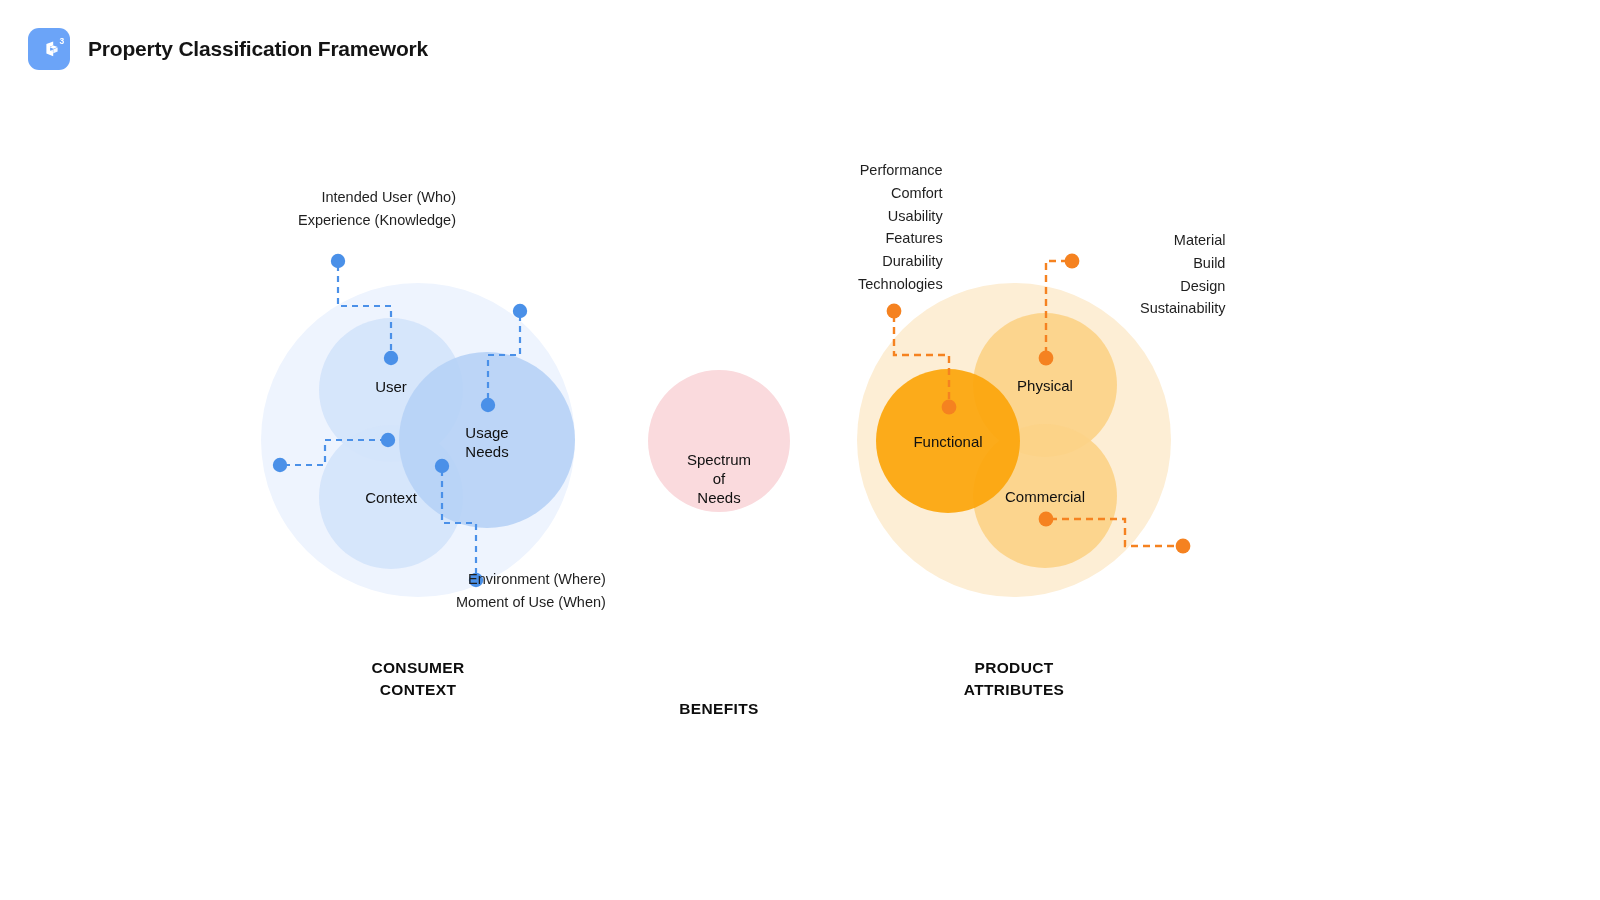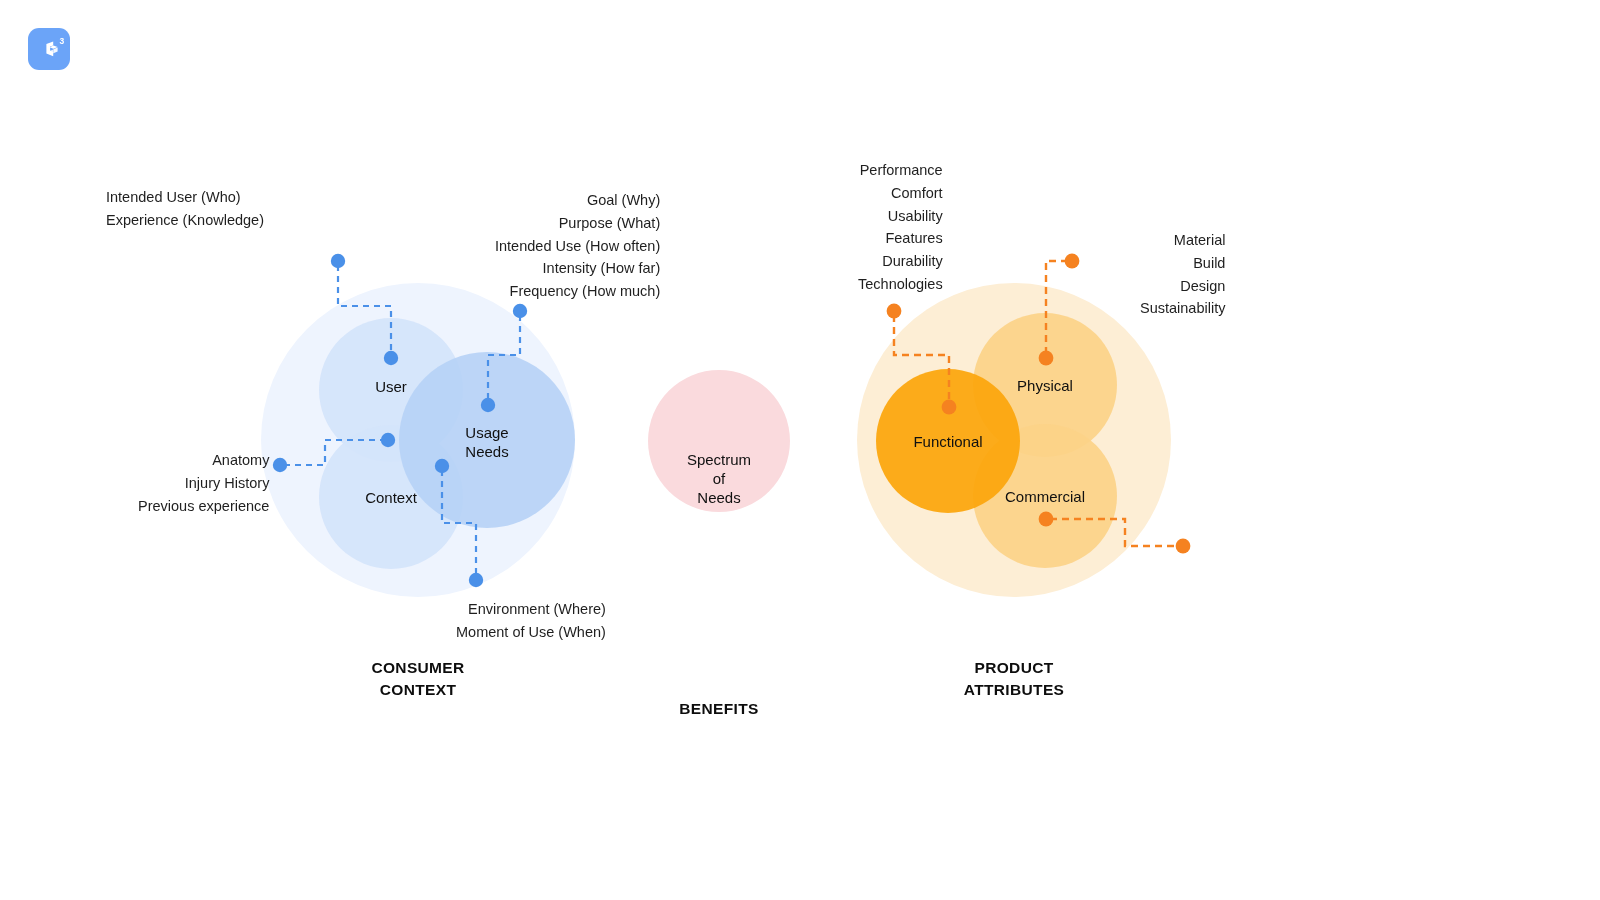--- a/index.html
+++ b/index.html
@@ -59,21 +59,21 @@
   }
 
   
   .attr-list {
     position: absolute;
     font-size: 14.5px;
     line-height: 22.8px;
     color: #1f1f1f;
     white-space: nowrap;
   }
-  .attr-list.right-align { text-align: left; }
+  .attr-list.right-align { text-align: right; }
   .attr-list.left-align  { text-align: right; }
 
   .circle-label {
     position: absolute;
     font-size: 15px;
     line-height: 19px;
     color: #101010;
     text-align: center;
     white-space: nowrap;
     transform: translate(-50%, -50%);
@@ -99,20 +99,21 @@
   <div id="logo-tile">
     <svg width="42" height="42" viewBox="0 0 42 42" aria-hidden="true">
       <path d="M25.2 13.4 L18.4 16.0 L18.4 25.4 L25.2 28.2 L25.2 24.0
                L22.1 22.8 L22.1 18.6 L25.2 17.5 Z" fill="#ffffff"></path>
       <path d="M25.4 17.6 L29.6 19.1 L25.4 20.8 L21.6 19.2 Z" fill="#ffffff"></path>
       <path d="M25.4 21.2 L29.6 19.6 L29.6 23.6 L25.4 25.2 Z" fill="#ffffff" opacity="0.92"></path>
       <path d="M21.5 22.9 L25.3 21.4 L25.3 25.4 L21.5 23.9 Z" fill="#ffffff" opacity="0.8"></path>
       <text x="31.6" y="15.8" font-family="Liberation Sans, sans-serif" font-size="8.5" font-weight="bold" fill="#ffffff">3</text>
     </svg>
   </div>
+  <div id="app-title">Property Classification Framework</div>
 </div>
 
 <div id="canvas">
 
   <svg id="svg-layer" viewBox="0 0 1600 900">
 
     <g>
       <circle cx="418" cy="440" r="157" fill="#eef4fe"></circle>
       <circle cx="391" cy="390" r="72" fill="#d4e4fb" opacity="0.93"></circle>
       <circle cx="391" cy="497" r="72" fill="#d4e4fb" opacity="0.93"></circle>
@@ -184,35 +185,23 @@
 
   <div class="circle-label" style="left:948px; top:441px;">Functional</div>
   <div class="circle-label" style="left:1045px; top:385px;">Physical</div>
   <div class="circle-label" style="left:1045px; top:496px;">Commercial</div>
 
   <div class="attr-list right-align" style="left:106px; top:186px; width:350px;">
     <div>Intended User (Who)</div>
     <div>Experience (Knowledge)</div>
   </div>
 
-  <div class="attr-list left-align" style="left:495px; top:189px;">
-    <div>Goal (Why)</div>
-    <div>Purpose (What)</div>
-    <div>Intended Use (How often)</div>
-    <div>Intensity (How far)</div>
-    <div>Frequency (How much)</div>
-  </div>
-
-  <div class="attr-list left-align" style="left:138px; top:449px;">
-    <div>Anatomy</div>
-    <div>Injury History</div>
-    <div>Previous experience</div>
-  </div>
-
-  <div class="attr-list left-align" style="left:456px; top:598px;">
+
+
+  <div class="attr-list left-align" style="left:456px; top:568px;">
     <div>Environment (Where)</div>
     <div>Moment of Use (When)</div>
   </div>
 
   <div class="attr-list left-align" style="left:858px; top:159px;">
     <div>Performance</div>
     <div>Comfort</div>
     <div>Usability</div>
     <div>Features</div>
     <div>Durability</div>

